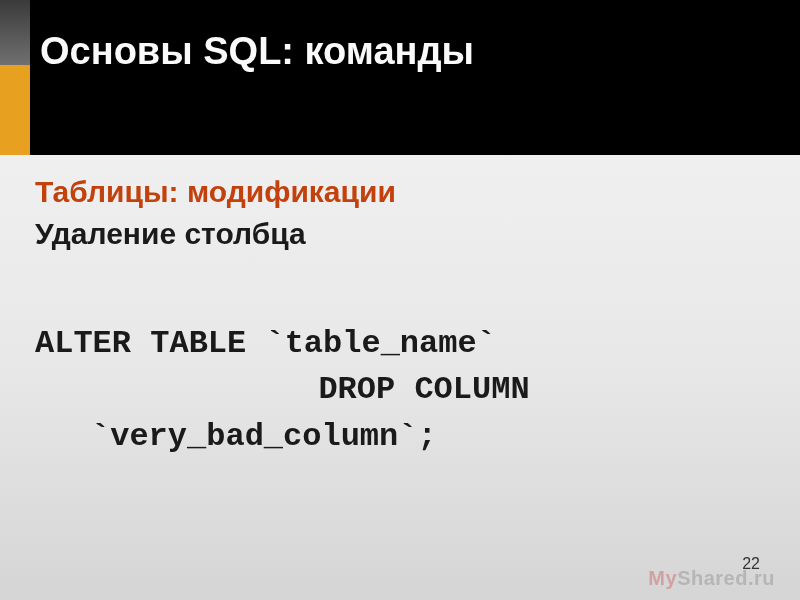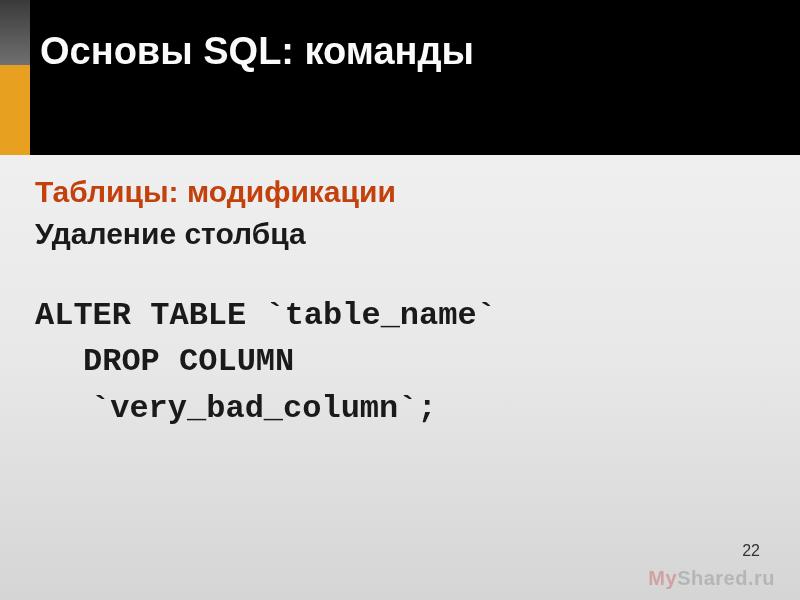--- a/index.html
+++ b/index.html
@@ -51,44 +51,45 @@
     .subtitle-1 {
       font-size: 30px;
       font-weight: bold;
       color: #c2410c;
       margin-bottom: 8px;
     }
     .subtitle-2 {
       font-size: 30px;
       font-weight: bold;
       color: #1a1a1a;
-      margin-bottom: 42px;
+      margin-bottom: 70px;
     }
     .code-block {
       font-family: "Courier New", Courier, monospace;
       font-size: 32px;
       font-weight: bold;
       color: #1a1a1a;
       line-height: 1.45;
     }
     .code-line-1 {
       display: block;
     }
     .code-line-2 {
       display: block;
       padding-left: 48px;
+      text-align: center;
     }
     .code-line-3 {
       display: block;
       padding-left: 56px;
       font-family: Liberation Mono, monospace;
     }
     .page-number {
       position: absolute;
-      bottom: 40px;
+      bottom: 27px;
       right: 40px;
       font-size: 16px;
       color: #333;
     }
     .watermark {
       position: absolute;
       bottom: 10px;
       right: 25px;
       font-size: 20px;
       font-weight: bold;

